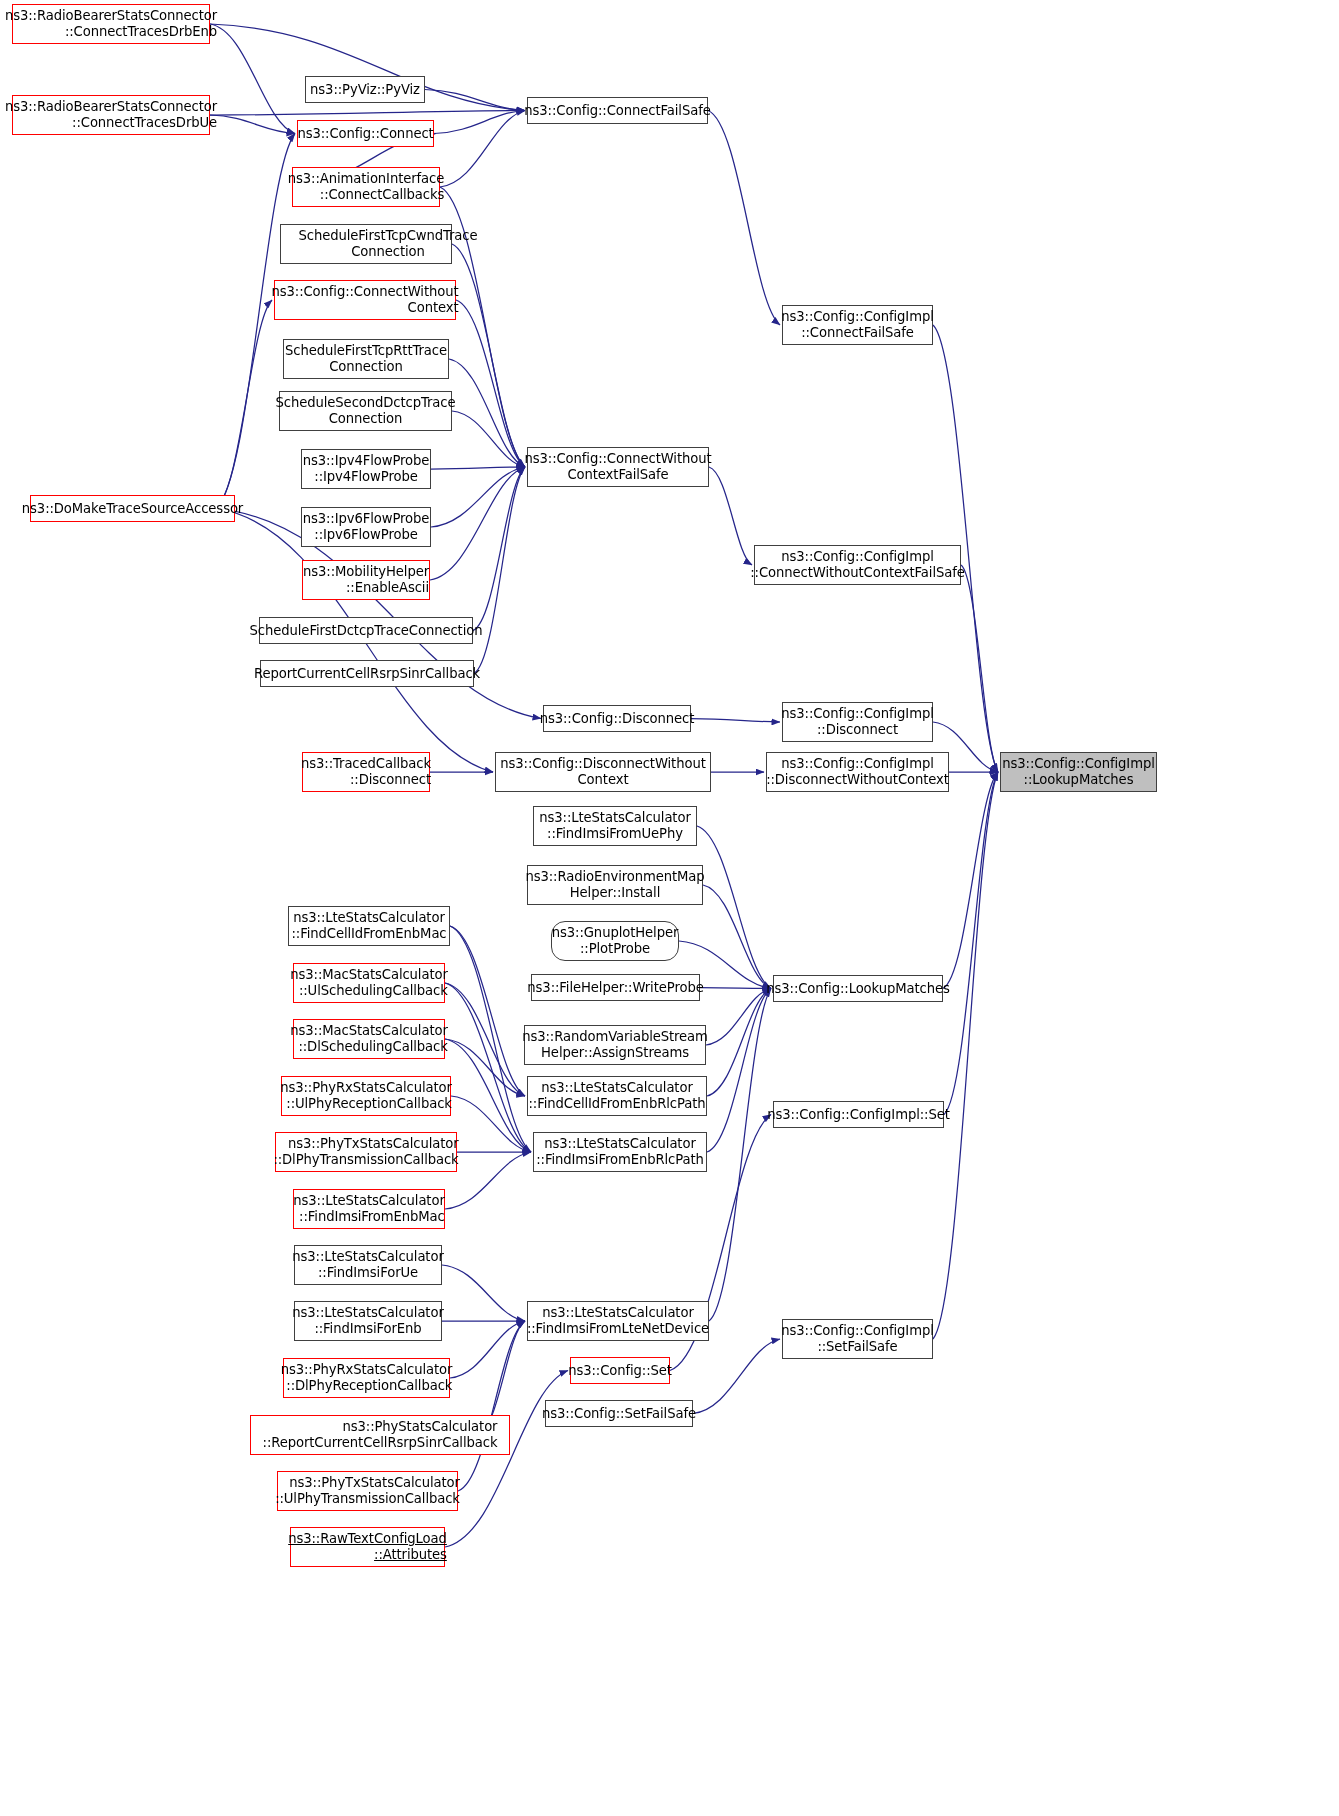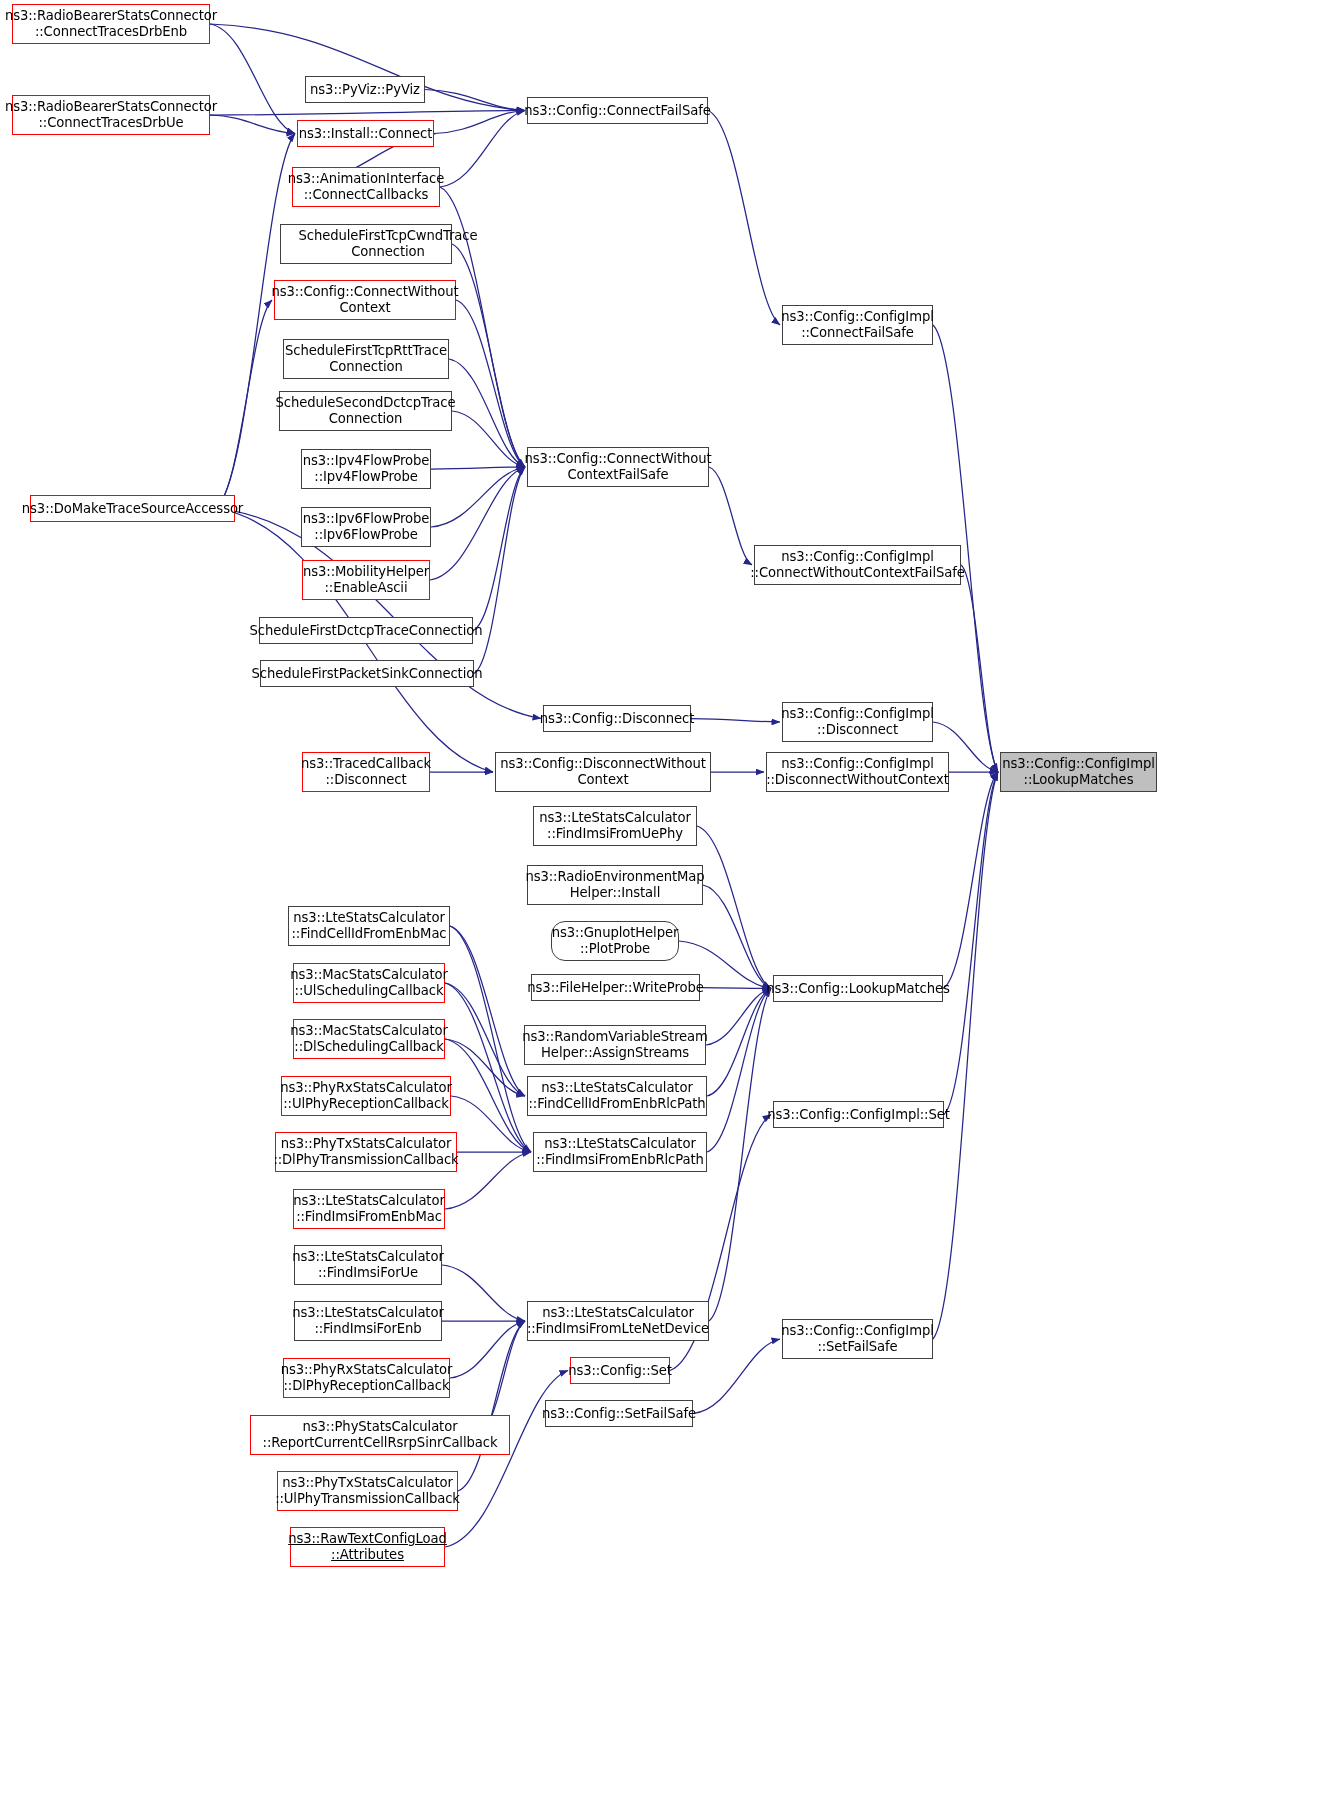--- a/index.html
+++ b/index.html
@@ -19,21 +19,21 @@
     text-align:center;
     background:#ffffff;
     border:1px solid #404040;
     color:#000000;
     font-size:13.2px;
     line-height:1.18;
     letter-spacing:-0.1px;
     white-space:pre-line;
     z-index:5;
   }
-  .node.red{border:1.6px solid #ff0000;}
+  .node.red{border:1.6px solid #ff0000;text-align:right;}
   .node.dark{border:1.6px solid #404040;}
   .node.highlight{background:#bfbfbf;border:1.6px solid #404040;}
 </style>
 </head>
 <body>
 
 <div id="canvas">
   <svg class="edges" id="edge-layer" xmlns="http://www.w3.org/2000/svg">
     <defs>
       <marker id="arrow" markerWidth="9" markerHeight="7" refX="8.5" refY="3.5" orient="auto" markerUnits="userSpaceOnUse">
@@ -101,42 +101,42 @@
         <path d="M 458 1491 C 488.15 1480.8, 499.54 1338, 525 1321" fill="none" stroke="#25258a" stroke-width="1.25" marker-end="url(#arrow)"></path>
         <path d="M 445 1547 C 500.35 1536.41, 521.26 1388.15, 568 1370.5" fill="none" stroke="#25258a" stroke-width="1.25" marker-end="url(#arrow)"></path>
       </g>
   </svg>
   <div id="node-layer">
       <div class="node red" style="left: 12px; top: 4px; width: 198px; height: 40px;">ns3::RadioBearerStatsConnector
 ::ConnectTracesDrbEnb</div>
       <div class="node red" style="left: 12px; top: 95px; width: 198px; height: 40px;">ns3::RadioBearerStatsConnector
 ::ConnectTracesDrbUe</div>
       <div class="node dark" style="left: 305px; top: 76px; width: 120px; height: 27px;">ns3::PyViz::PyViz</div>
-      <div class="node red" style="left: 297px; top: 120px; width: 137px; height: 27px;">ns3::Install::Connect</div>
+      <div class="node red" style="left: 297px; top: 120px; width: 137px; height: 27px;">ns3::Config::Connect</div>
       <div class="node dark" style="left: 527px; top: 97px; width: 181px; height: 27px;">ns3::Config::ConnectFailSafe</div>
       <div class="node red" style="left: 292px; top: 167px; width: 148px; height: 40px;">ns3::AnimationInterface
 ::ConnectCallbacks</div>
       <div class="node dark" style="left: 280px; top: 224px; width: 172px; height: 40px; padding-left: 44px;">ScheduleFirstTcpCwndTrace
 Connection</div>
       <div class="node red" style="left: 274px; top: 280px; width: 182px; height: 40px;">ns3::Config::ConnectWithout
 Context</div>
       <div class="node dark" style="left: 283px; top: 339px; width: 166px; height: 40px;">ScheduleFirstTcpRttTrace
 Connection</div>
       <div class="node dark" style="left: 279px; top: 391px; width: 173px; height: 40px;">ScheduleSecondDctcpTrace
 Connection</div>
       <div class="node dark" style="left: 301px; top: 449px; width: 130px; height: 40px;">ns3::Ipv4FlowProbe
 ::Ipv4FlowProbe</div>
       <div class="node dark" style="left: 527px; top: 447px; width: 182px; height: 40px;">ns3::Config::ConnectWithout
 ContextFailSafe</div>
       <div class="node dark" style="left: 301px; top: 507px; width: 130px; height: 40px;">ns3::Ipv6FlowProbe
 ::Ipv6FlowProbe</div>
       <div class="node red" style="left: 302px; top: 560px; width: 128px; height: 40px;">ns3::MobilityHelper
 ::EnableAscii</div>
       <div class="node dark" style="left: 259px; top: 617px; width: 214px; height: 27px;">ScheduleFirstDctcpTraceConnection</div>
-      <div class="node dark" style="left: 260px; top: 660px; width: 214px; height: 27px;">ScheduleFirstPacketSinkConnection</div>
+      <div class="node dark" style="left: 260px; top: 660px; width: 214px; height: 27px;">ReportCurrentCellRsrpSinrCallback</div>
       <div class="node red" style="left: 10px; top: 495px; width: 205px; height: 27px; margin-left: 20px;">ns3::DoMakeTraceSourceAccessor</div>
       <div class="node dark" style="left: 782px; top: 305px; width: 151px; height: 40px;">ns3::Config::ConfigImpl
 ::ConnectFailSafe</div>
       <div class="node dark" style="left: 754px; top: 545px; width: 207px; height: 40px;">ns3::Config::ConfigImpl
 ::ConnectWithoutContextFailSafe</div>
       <div class="node dark" style="left: 543px; top: 705px; width: 148px; height: 27px;">ns3::Config::Disconnect</div>
       <div class="node dark" style="left: 782px; top: 702px; width: 151px; height: 40px;">ns3::Config::ConfigImpl
 ::Disconnect</div>
       <div class="node red" style="left: 302px; top: 752px; width: 128px; height: 40px;">ns3::TracedCallback
 ::Disconnect</div>

